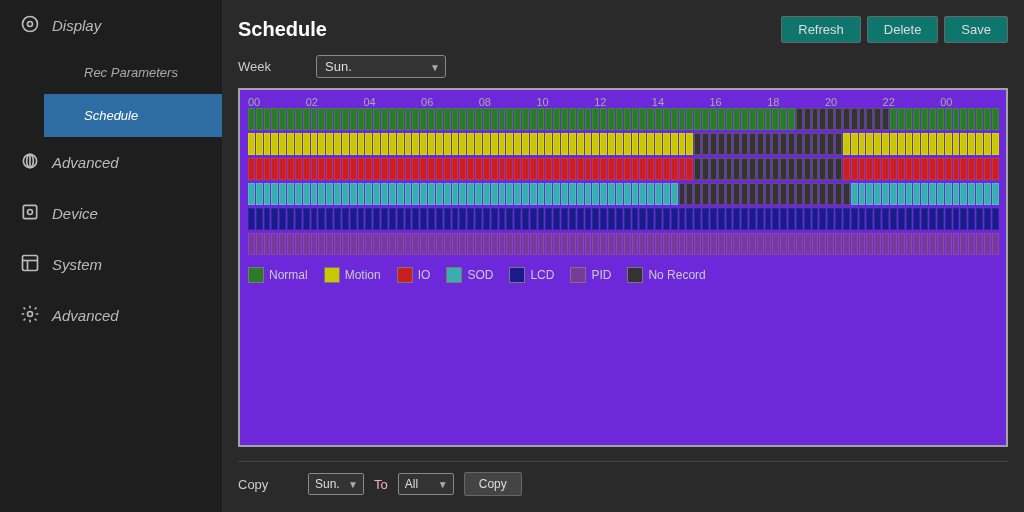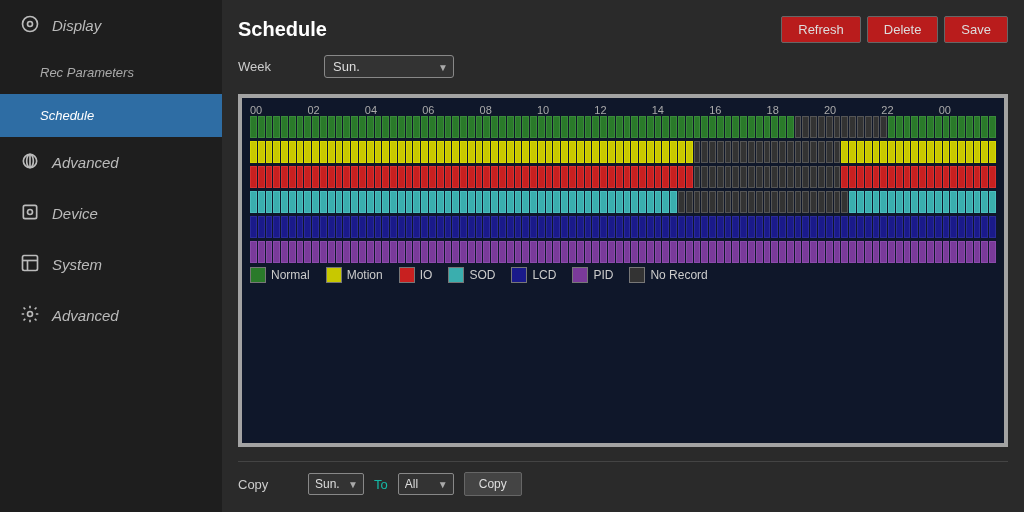--- a/index.html
+++ b/index.html
@@ -31,20 +31,21 @@
       cursor: pointer;
       color: #bbb;
       font-size: 15px;
       font-style: italic;
     }
     .sidebar-item.active { background: #2e6da4; color: #fff; }
     .sidebar-item.sub {
       padding-left: 40px;
       font-size: 13px;
       color: #aaa;
+      margin-left: 44px;
     }
     .sidebar-item.sub.active {
       background: #2e6da4;
       color: #fff;
     }
 
     
     .main {
       flex: 1;
       background: #2a2a2a;
@@ -63,33 +64,33 @@
       color: #fff;
       font-size: 20px;
       font-weight: bold;
     }
     .header-buttons {
       display: flex;
       gap: 6px;
     }
     .header-btn {
       padding: 5px 16px;
-      background: #b91c1c;
+      background: #0f766e;
       border: 1px solid #666;
       color: #ddd;
       font-size: 13px;
       cursor: pointer;
       border-radius: 2px;
     }
 
     .week-row {
       display: flex;
       align-items: center;
-      gap: 26px;
-      margin-bottom: 16px;
+      gap: 18px;
+      margin-bottom: 10px;
     }
     .week-label {
       color: #ccc;
       font-size: 13px;
       width: 60px;
     }
     .week-select {
       background: #333;
       border: 1px solid #888;
       color: #ddd;
@@ -112,22 +113,22 @@
       top: 50%;
       transform: translateY(-50%);
       font-size: 10px;
       color: #aaa;
       pointer-events: none;
     }
 
     
     .timeline-container {
       flex: 1;
-      background: #0f172a;
-      border: 4px solid #a3a3a3;
+      background: #6d28d9;
+      border: 2px solid #a3a3a3;
       padding: 6px 8px;
     }
     .time-labels {
       display: flex;
       width: 100%;
       position: relative;
     }
     .time-label {
       font-size: 11px;
       color: #aaa;
@@ -159,21 +160,21 @@
     .cell.cyan { background: #3aaeae; border-color: #4abebe; }
     .cell.dark-blue { background: #1a1a8a; border-color: #2a2a9a; }
     .cell.purple { background: #7a3a9a; border-color: #8a4aaa; }
     .cell.empty { background: #333; border-color: #555; }
 
     
     .legend {
       display: flex;
       align-items: flex-end;
       gap: 16px;
-      margin-top: 4px;
+      margin-top: 12px;
       flex-wrap: wrap;
     }
     .legend-item {
       display: flex;
       align-items: center;
       gap: 5px;
       font-size: 12px;
       color: #ccc;
     }
     .legend-box {
@@ -208,21 +209,21 @@
       border: 1px solid #888;
       color: #ddd;
       padding: 3px 20px 3px 6px;
       font-size: 12px;
       border-radius: 2px;
       appearance: none;
       -webkit-appearance: none;
       cursor: pointer;
     }
     .copy-to {
-      color: #14b8a6;
+      color: #f9a8d4;
       font-size: 13px;
     }
     .copy-btn {
       padding: 4px 14px;
       background: #444;
       border: 1px solid #666;
       color: #ddd;
       font-size: 12px;
       cursor: pointer;
       border-radius: 2px;

